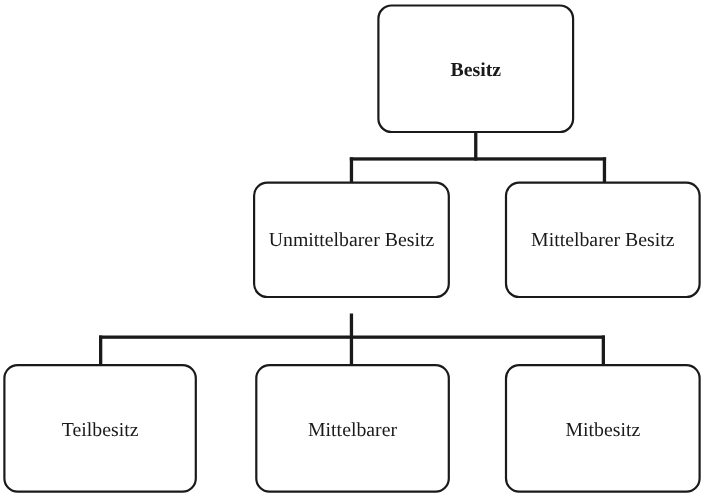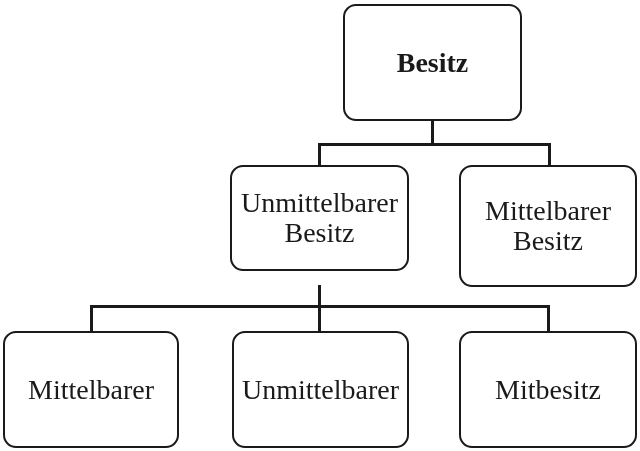--- a/index.html
+++ b/index.html
@@ -19,35 +19,35 @@
   .node {
     position: absolute;
     box-sizing: border-box;
     border: 2px solid #1a1a1a;
     border-radius: 13px;
     background: #ffffff;
     display: flex;
     align-items: center;
     justify-content: center;
     text-align: center;
-    font-size: 28px;
+    font-size: 18px;
     line-height: 30px;
     padding: 0 2px;
   }
   .node.root-node {
     font-weight: bold;
   }
   .connector {
     position: absolute;
     background: #1a1a1a;
   }
   
   #node-root   { left: 343px; top:   4px; width: 179px; height: 117px; }
   #node-l2a    { left: 230px; top: 165px; width: 179px; height: 106px; }
-  #node-l2b    { left: 459px; top: 165px; width: 178px; height: 122px; }
+  #node-l2b    { left: 459px; top: 165px; width: 178px; height: 106px; }
   #node-l3a    { left:   3px; top: 331px; width: 176px; height: 117px; }
   #node-l3b    { left: 232px; top: 331px; width: 177px; height: 117px; }
   #node-l3c    { left: 459px; top: 331px; width: 178px; height: 117px; align-items: center; }
   
   #conn-root-stem { left: 431px; top: 119px; width:   3px; height: 27px; }
   #conn-l2-bar    { left: 318px; top: 143px; width: 233px; height:  3px; }
   #conn-l2a-drop  { left: 318px; top: 143px; width:   3px; height: 24px; }
   #conn-l2b-drop  { left: 548px; top: 143px; width:   3px; height: 24px; }
   #conn-l2a-stem  { left: 318px; top: 285px; width:   3px; height: 47px; }
   #conn-l3-bar    { left:  90px; top: 305px; width: 460px; height:  3px; }
@@ -74,24 +74,24 @@
 
   <div class="node" id="node-l2a">
     <span>Unmittelbarer Besitz</span>
   </div>
 
   <div class="node" id="node-l2b">
     <span>Mittelbarer Besitz</span>
   </div>
 
   <div class="node" id="node-l3a">
-    <span>Mittelbarer</span>
+    <span>Teilbesitz</span>
   </div>
 
   <div class="node" id="node-l3b">
-    <span>Unmittelbarer</span>
+    <span>Mittelbarer</span>
   </div>
 
   <div class="node" id="node-l3c">
     <span>Mitbesitz</span>
   </div>
 
 </div>
 
 </body></html>

